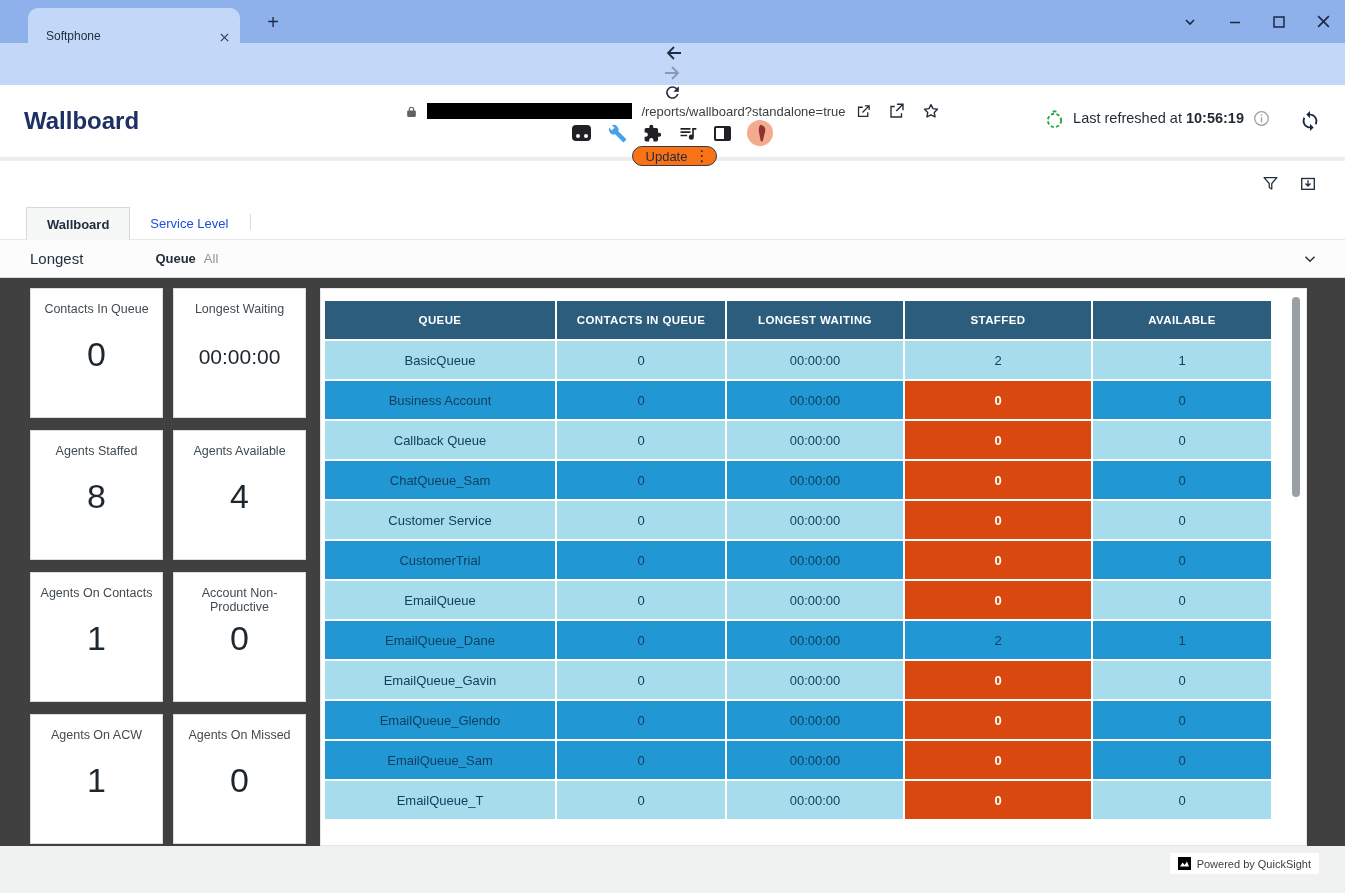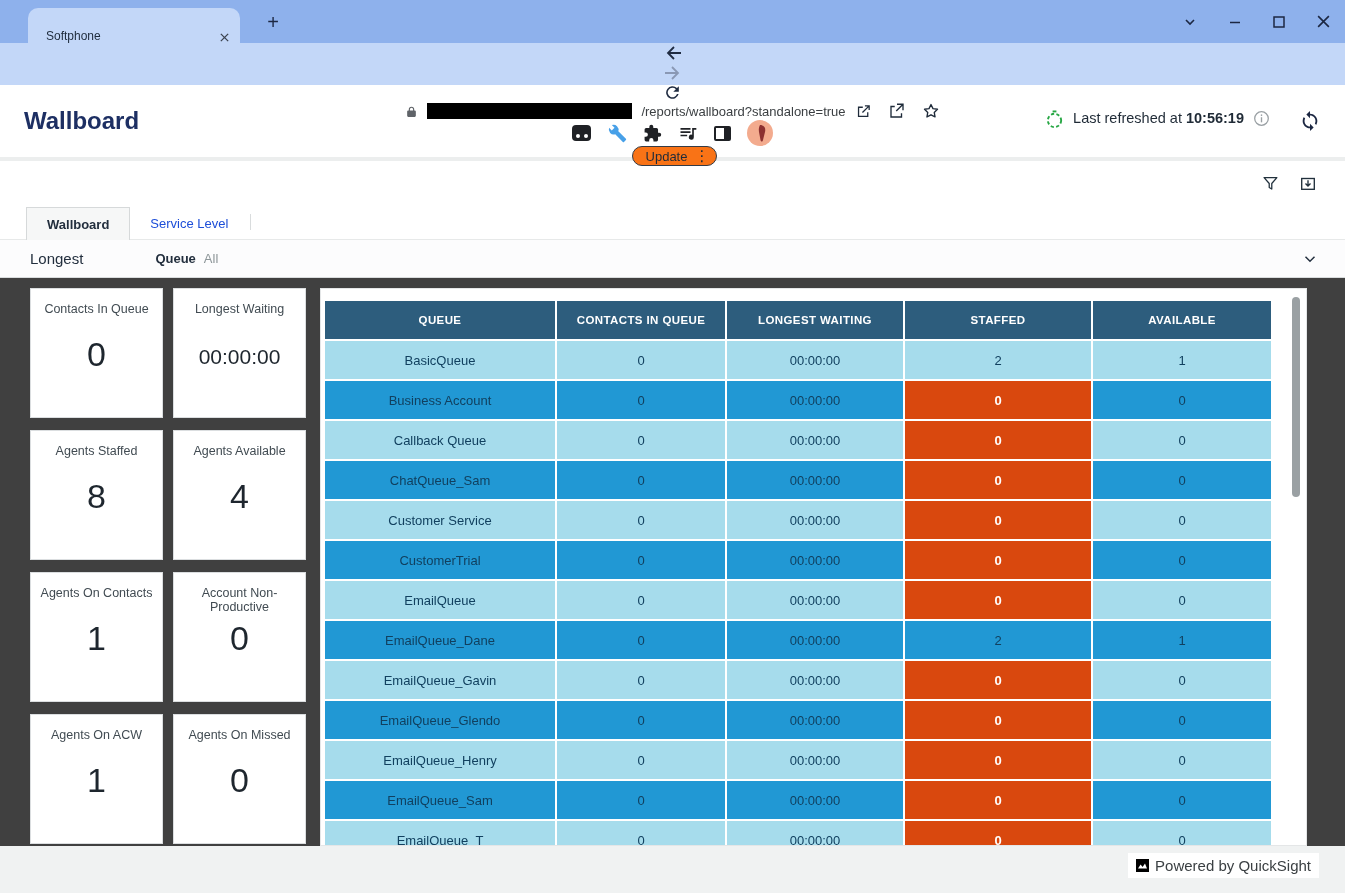--- a/index.html
+++ b/index.html
@@ -83,21 +83,21 @@
   .qtable td { height:38px; text-align:center; font-size:13px; color:#11405f; }
   tr.light td { background:#a6dcec; }
   tr.dark td { background:#2198d4; }
   .qtable td.alert { background:#d9480e; color:#fff; font-weight:bold; }
   .scroll-thumb { position:absolute; right:6px; top:8px; width:8px; height:200px;
     background:#9aa0a3; border-radius:4px; }
 
   
   .footer { height:48px; background:#f0f2f2; position:relative; }
   .powered { position:absolute; right:26px; top:7px; background:#fff; padding:4px 8px;
-    display:flex; align-items:center; gap:6px; font-size:15px; color:#3a3f42; }
+    display:flex; align-items:center; gap:6px; font-size:11px; color:#3a3f42; }
 </style>
 </head>
 <body>
 
 <div class="titlebar">
   <div class="btab">
     <span class="btab-title">Softphone</span>
     <span class="icon-btn">
       <svg width="11" height="11" viewBox="0 0 12 12">
           <path d="M2 2l8 8M10 2l-8 8" stroke="#3c4350" stroke-width="1.4" fill="none"></path>
@@ -382,27 +382,20 @@
             <td class="alert">0</td>
             <td>0</td>
           </tr>
         <tr class="dark">
             <td>EmailQueue_Glendo</td>
             <td>0</td>
             <td>00:00:00</td>
             <td class="alert">0</td>
             <td>0</td>
           </tr>
-        <tr class="light">
-            <td>EmailQueue_Henry</td>
-            <td>0</td>
-            <td>00:00:00</td>
-            <td class="alert">0</td>
-            <td>0</td>
-          </tr>
         <tr class="dark">
             <td>EmailQueue_Sam</td>
             <td>0</td>
             <td>00:00:00</td>
             <td class="alert">0</td>
             <td>0</td>
           </tr>
         <tr class="light">
             <td>EmailQueue_T</td>
             <td>0</td>

